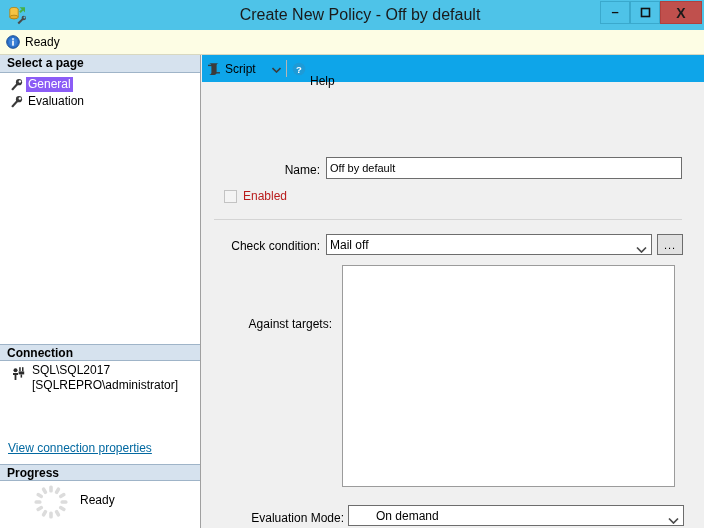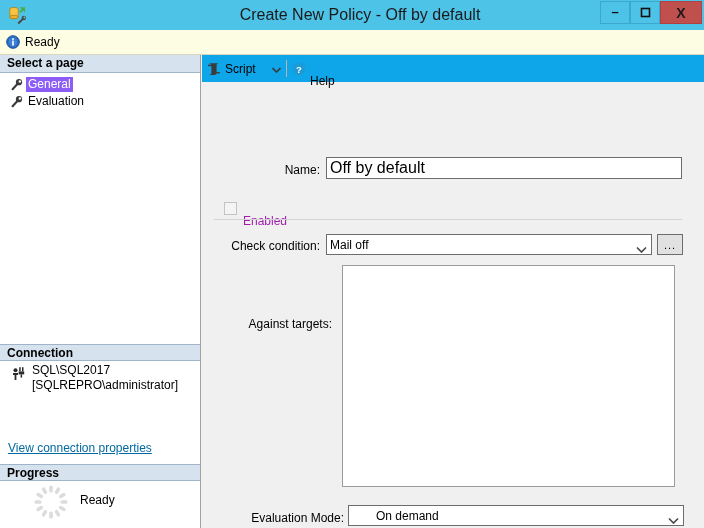--- a/index.html
+++ b/index.html
@@ -237,29 +237,29 @@
   #help-label { font-size: 12px; color: #000; margin-top: 25px; }
 
   
   .form-label {
     position: absolute;
     font-size: 12px;
     color: #000;
     text-align: right;
     white-space: nowrap;
   }
-  .form-label.disabled { color: #a21caf; margin-top: 25px; }
+  .form-label.disabled { color: #b91c1c; }
 
   .textbox {
     position: absolute;
     background: #ffffff;
     border: 1px solid #6d6d6d;
     box-sizing: border-box;
     font-family: "Liberation Sans", sans-serif;
-    font-size: 16px;
+    font-size: 11px;
     color: #000;
     padding-left: 3px;
     line-height: 1;
     display: flex;
     align-items: center;
     overflow: hidden;
   }
   .combobox {
     position: absolute;
     background: #ffffff;

